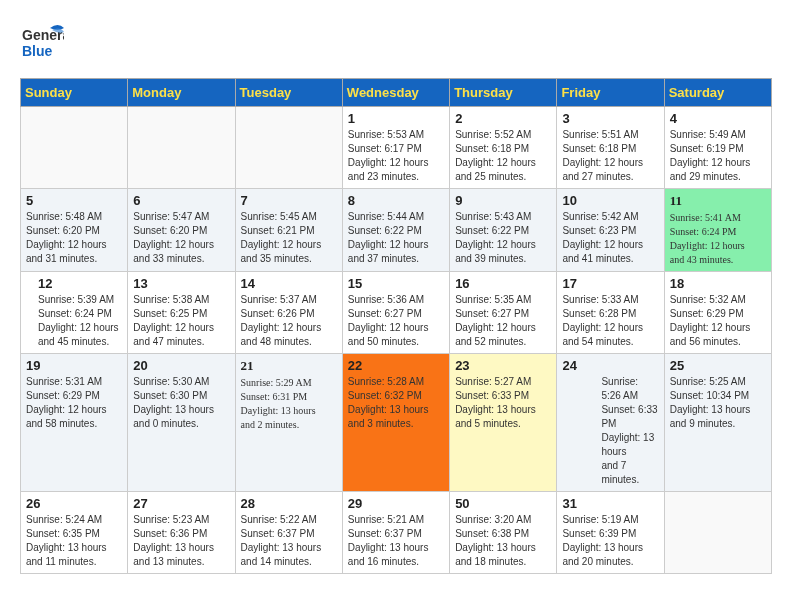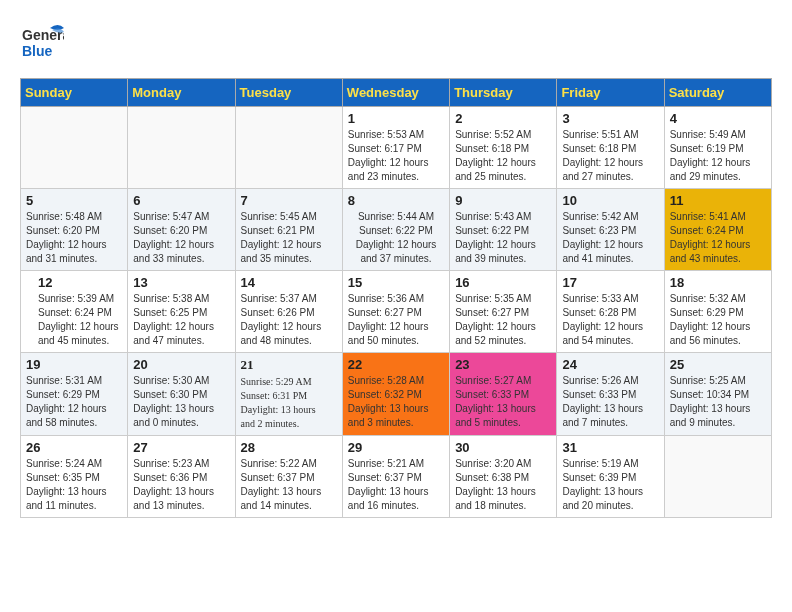--- a/index.html
+++ b/index.html
@@ -171,40 +171,40 @@
         </td>
         <td style="background-color: rgb(240, 244, 248);">
           <span class="day-number">7</span>
           <div class="day-detail" style="white-space: pre-line;">Sunrise: 5:45 AM
 Sunset: 6:21 PM
 Daylight: 12 hours
 and 35 minutes.</div>
         </td>
         <td style="background-color: rgb(240, 244, 248);">
           <span class="day-number">8</span>
-          <div class="day-detail" style="white-space: pre-line; text-align: center;">Sunrise: 5:44 AM
+          <div class="day-detail" style="white-space: pre-line;">Sunrise: 5:44 AM
 Sunset: 6:22 PM
 Daylight: 12 hours
 and 37 minutes.</div>
         </td>
         <td style="background-color: rgb(240, 244, 248);">
           <span class="day-number">9</span>
           <div class="day-detail" style="white-space: pre-line;">Sunrise: 5:43 AM
 Sunset: 6:22 PM
 Daylight: 12 hours
 and 39 minutes.</div>
         </td>
         <td style="background-color: rgb(240, 244, 248);">
           <span class="day-number">10</span>
           <div class="day-detail" style="white-space: pre-line;">Sunrise: 5:42 AM
 Sunset: 6:23 PM
 Daylight: 12 hours
 and 41 minutes.</div>
         </td>
-        <td style="background-color: #eab308;">
+        <td style="background-color: #86efac; font-family: Liberation Serif, serif;">
           <span class="day-number">11</span>
           <div class="day-detail" style="white-space: pre-line;">Sunrise: 5:41 AM
 Sunset: 6:24 PM
 Daylight: 12 hours
 and 43 minutes.</div>
         </td>
       </tr>
       <tr>
         <td style="background-color: rgb(255, 255, 255); padding-left: 17px;">
           <span class="day-number">12</span>
@@ -278,30 +278,30 @@
 Daylight: 13 hours
 and 2 minutes.</div>
         </td>
         <td style="background-color: #f97316;">
           <span class="day-number">22</span>
           <div class="day-detail" style="white-space: pre-line;">Sunrise: 5:28 AM
 Sunset: 6:32 PM
 Daylight: 13 hours
 and 3 minutes.</div>
         </td>
-        <td style="background-color: #ec4899;">
+        <td style="background-color: #fef9c3;">
           <span class="day-number">23</span>
           <div class="day-detail" style="white-space: pre-line;">Sunrise: 5:27 AM
 Sunset: 6:33 PM
 Daylight: 13 hours
 and 5 minutes.</div>
         </td>
         <td style="background-color: rgb(240, 244, 248);">
           <span class="day-number">24</span>
-          <div class="day-detail" style="white-space: pre-line;">Sunrise: 5:26 AM
+          <div class="day-detail" style="white-space: pre-line; margin-left: 39px;">Sunrise: 5:26 AM
 Sunset: 6:33 PM
 Daylight: 13 hours
 and 7 minutes.</div>
         </td>
         <td style="background-color: rgb(240, 244, 248);">
           <span class="day-number">25</span>
           <div class="day-detail" style="white-space: pre-line;">Sunrise: 5:25 AM
 Sunset: 10:34 PM
 Daylight: 13 hours
 and 9 minutes.</div>
@@ -330,21 +330,21 @@
 and 14 minutes.</div>
         </td>
         <td style="background-color: rgb(255, 255, 255);">
           <span class="day-number">29</span>
           <div class="day-detail" style="white-space: pre-line;">Sunrise: 5:21 AM
 Sunset: 6:37 PM
 Daylight: 13 hours
 and 16 minutes.</div>
         </td>
         <td style="background-color: rgb(255, 255, 255);">
-          <span class="day-number">30</span>
+          <span class="day-number">50</span>
           <div class="day-detail" style="white-space: pre-line;">Sunrise: 3:20 AM
 Sunset: 6:38 PM
 Daylight: 13 hours
 and 18 minutes.</div>
         </td>
         <td style="background-color: rgb(255, 255, 255);">
           <span class="day-number">31</span>
           <div class="day-detail" style="white-space: pre-line;">Sunrise: 5:19 AM
 Sunset: 6:39 PM
 Daylight: 13 hours

